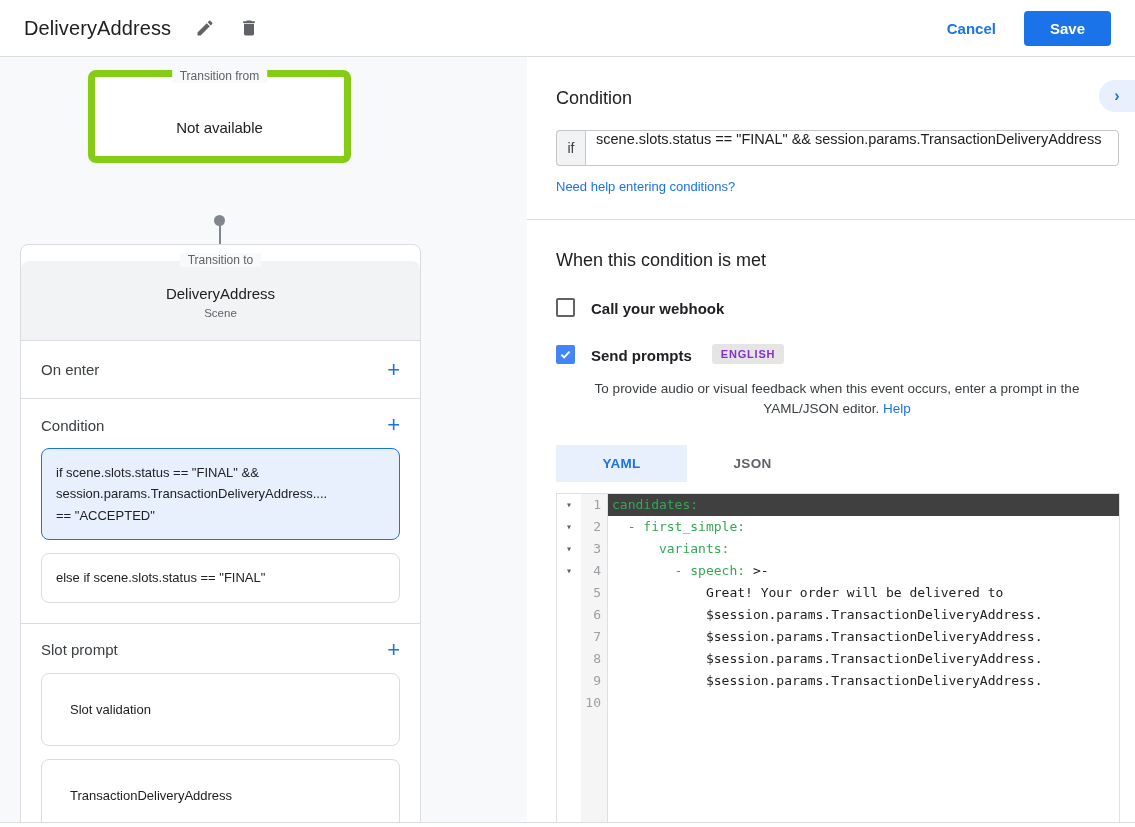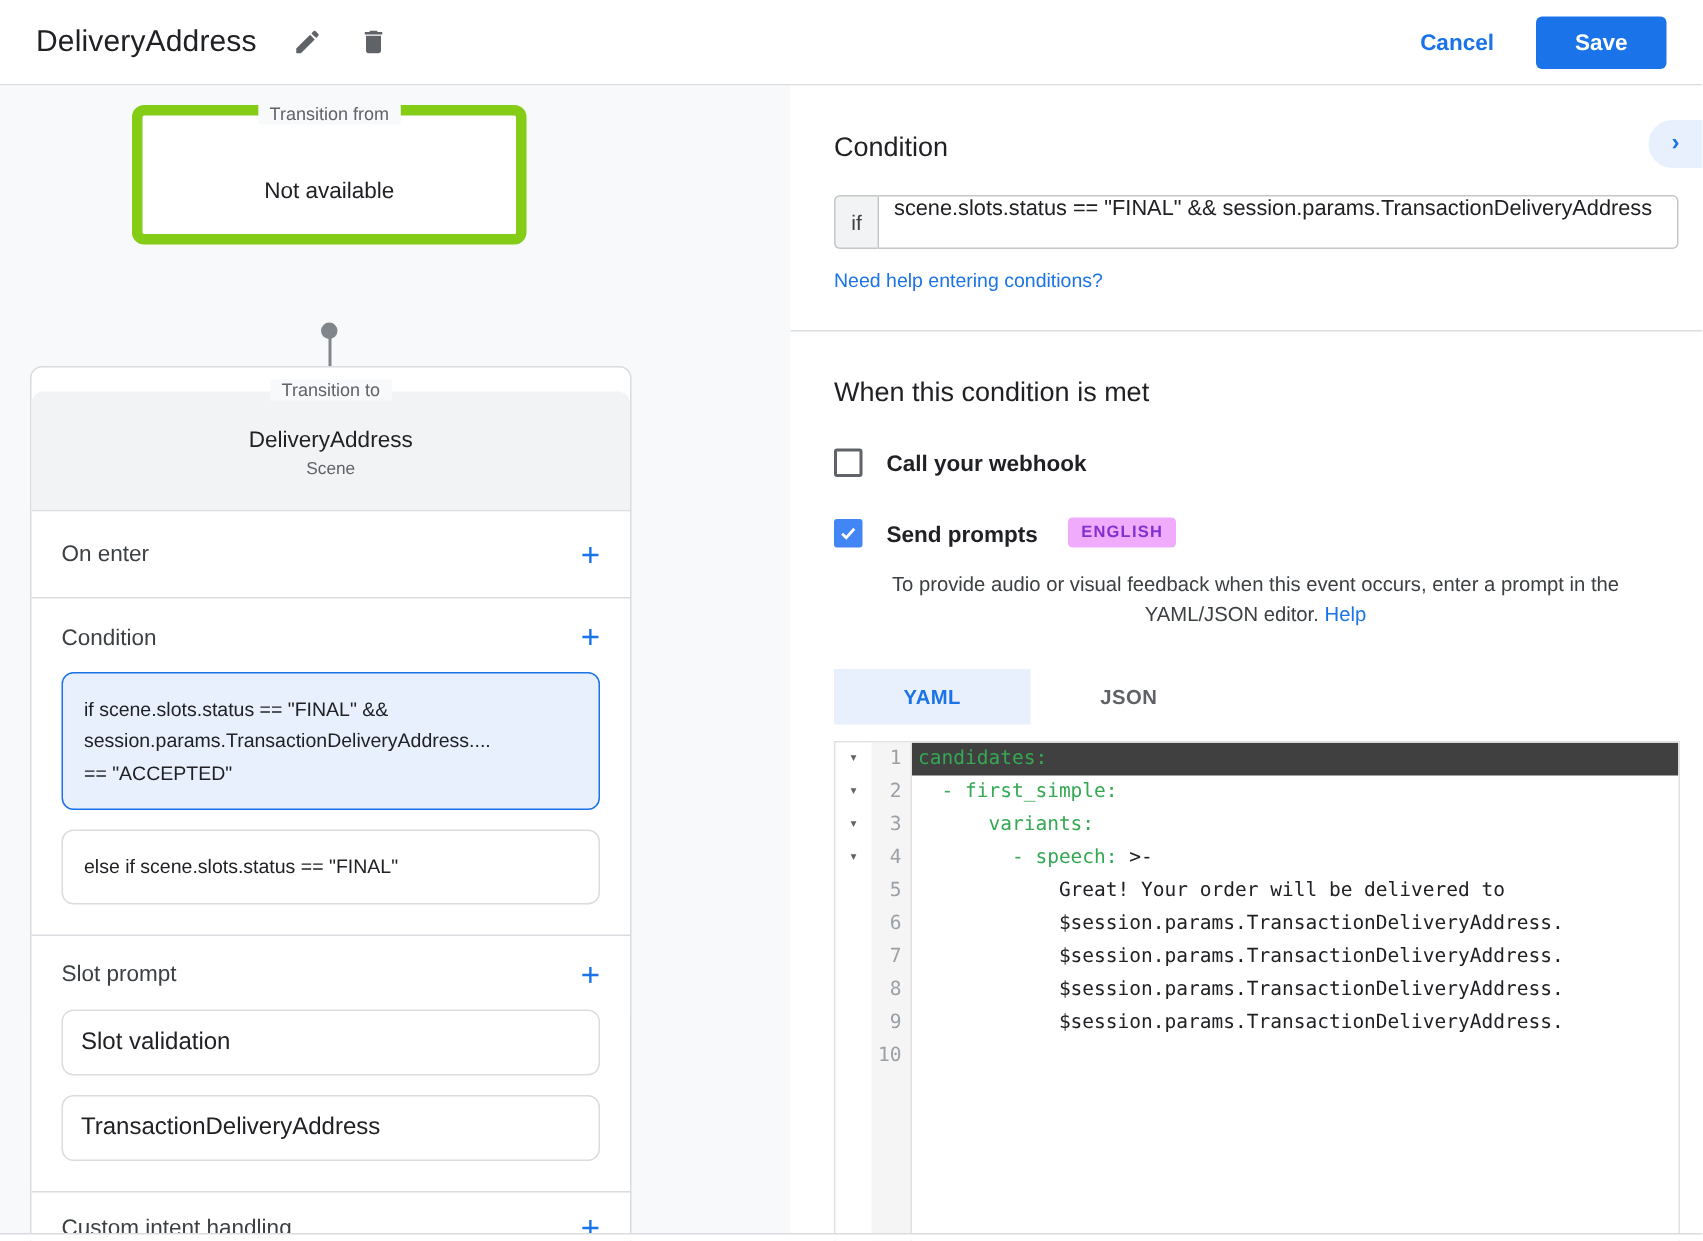--- a/index.html
+++ b/index.html
@@ -52,21 +52,21 @@
   .section-head { display:flex; align-items:center; }
   .section-label { font-size:15px; color:#3c4043; }
   .plus-btn { margin-left:auto; border:none; background:none; color:#1a73e8;
               font-size:22px; line-height:20px; font-weight:400; cursor:pointer; }
 
   .cond-card { border:1px solid #dadce0; border-radius:8px; background:#fff;
                padding:13px 14px; font-size:13px; color:#202124; line-height:1.65;
                white-space:pre-line; margin-top:13px; cursor:pointer; }
   .cond-card.selected { background:#e8f0fe; border:1.5px solid #1a73e8; }
   .slot-card { border:1px solid #dadce0; border-radius:8px; background:#fff;
-               padding:12px; font-size:16px; color:#202124; margin-top:13px; cursor:pointer; }
+               padding:28px; font-size:13px; color:#202124; margin-top:13px; cursor:pointer; }
 
   
   .cond-heading { margin-top:31px; font-size:18px; color:#202124; }
   .expand-pill { position:absolute; right:0; top:23px; width:36px; height:32px;
                  background:#e8f0fe; border:none; border-radius:16px 0 0 16px;
                  color:#1a73e8; font-size:16px; font-weight:bold; cursor:pointer;
                  display:flex; align-items:center; justify-content:center; }
   .if-row { margin-top:21px; display:flex; width:563px; height:36px; }
   .if-prefix { width:29px; background:#f1f3f4; border:1px solid #c4c7c5; border-right:none;
                border-radius:4px 0 0 4px; display:flex; align-items:center; justify-content:center;
@@ -78,21 +78,21 @@
   .panel-divider { margin-left:-29px; margin-top:24px; border-top:1px solid #dadce0; }
 
   .when-heading { margin-top:30px; font-size:18px; color:#202124; }
   .check-row { display:flex; align-items:flex-end; margin-top:27px; }
   .checkbox { width:19px; height:19px; border:2px solid #5f6368; border-radius:2px;
               background:#fff; cursor:pointer; flex:none; }
   .checkbox.checked { background:#4285f4; border-color:#4285f4; display:flex;
                       align-items:center; justify-content:center; }
   .checkbox.checked svg { width:13px; height:13px; }
   .check-label { margin-left:16px; font-size:15px; font-weight:bold; color:#202124; }
-  .lang-badge { margin-left:20px; background:#f0abfc; color:#8430ce; font-size:11px;
+  .lang-badge { margin-left:20px; background:#e5e5e5; color:#8430ce; font-size:11px;
                 font-weight:bold; letter-spacing:.8px; padding:4px 9px; border-radius:3px; }
   .desc { margin-top:15px; width:562px; font-size:13.5px; color:#3c4043; line-height:1.5;text-align:center; }
   .desc a { color:#1a73e8; text-decoration:none; }
 
   .tabs { margin-top:25px; display:flex; }
   .tab { width:131px; height:37px; display:flex; align-items:center; justify-content:center;
          font-size:13.5px; font-weight:bold; color:#5f6368; letter-spacing:.3px; cursor:pointer; }
   .tab.active { color:#1a73e8; background:#e8f0fe; }
 
   

